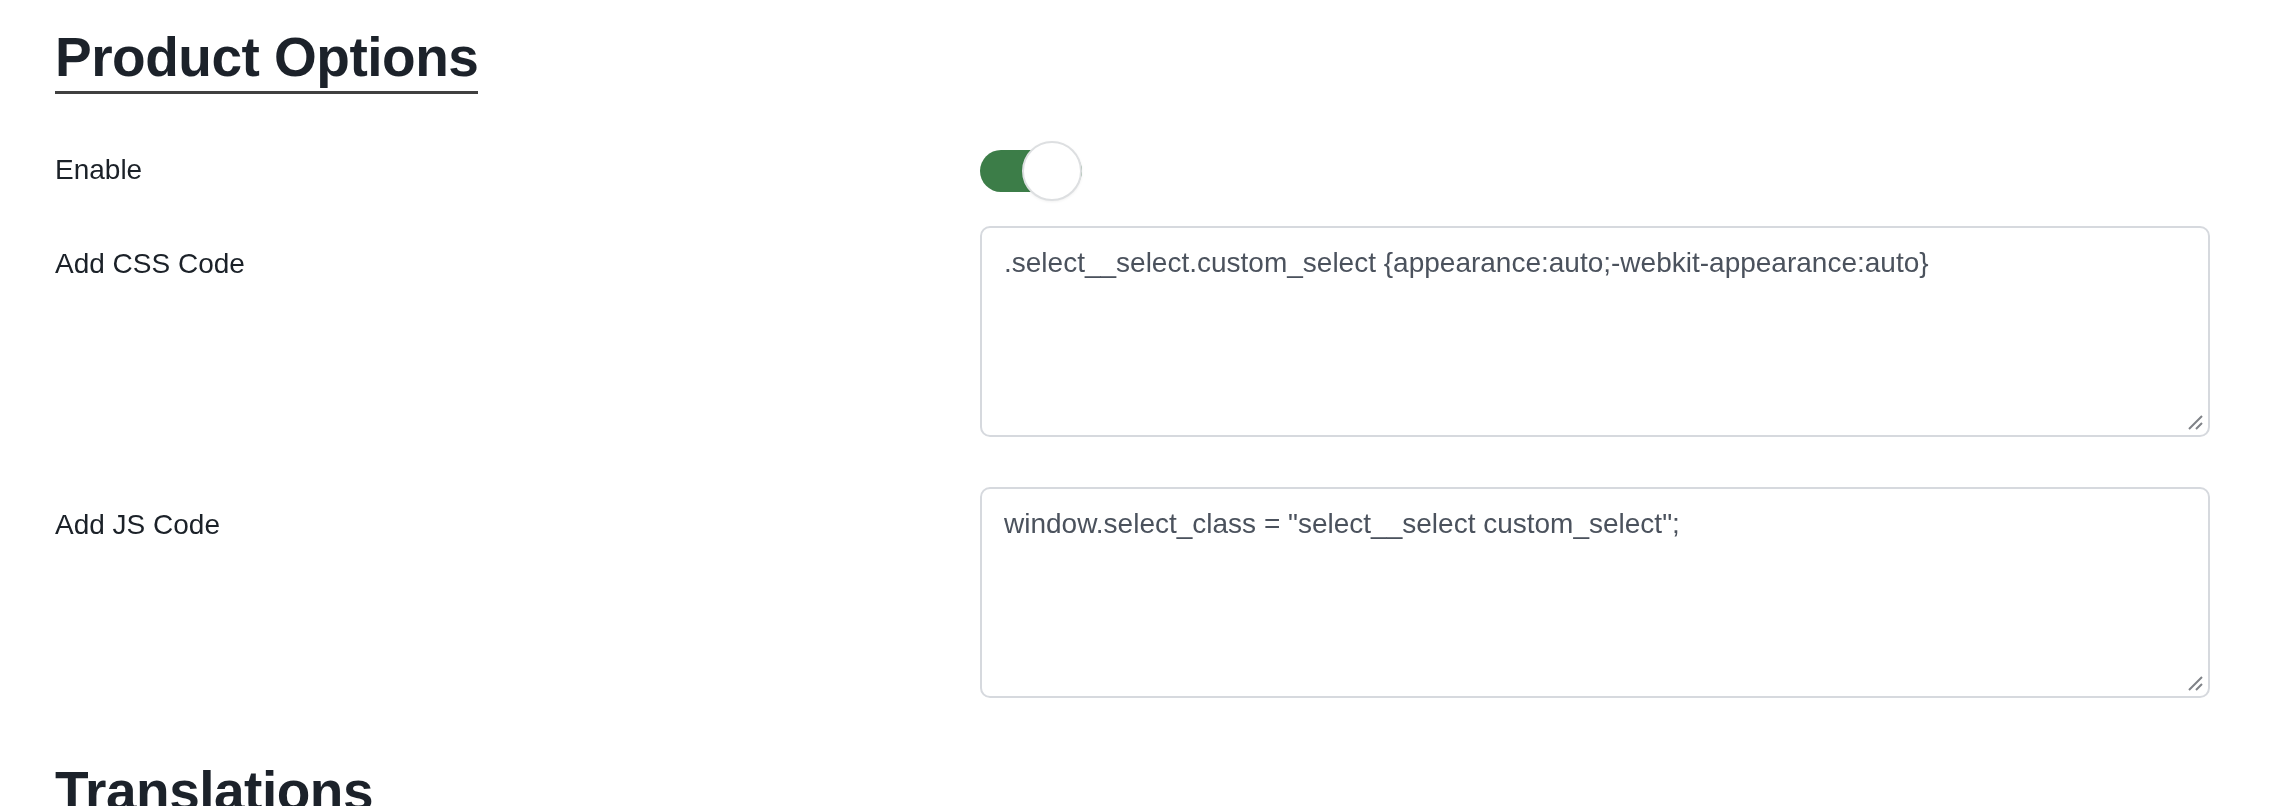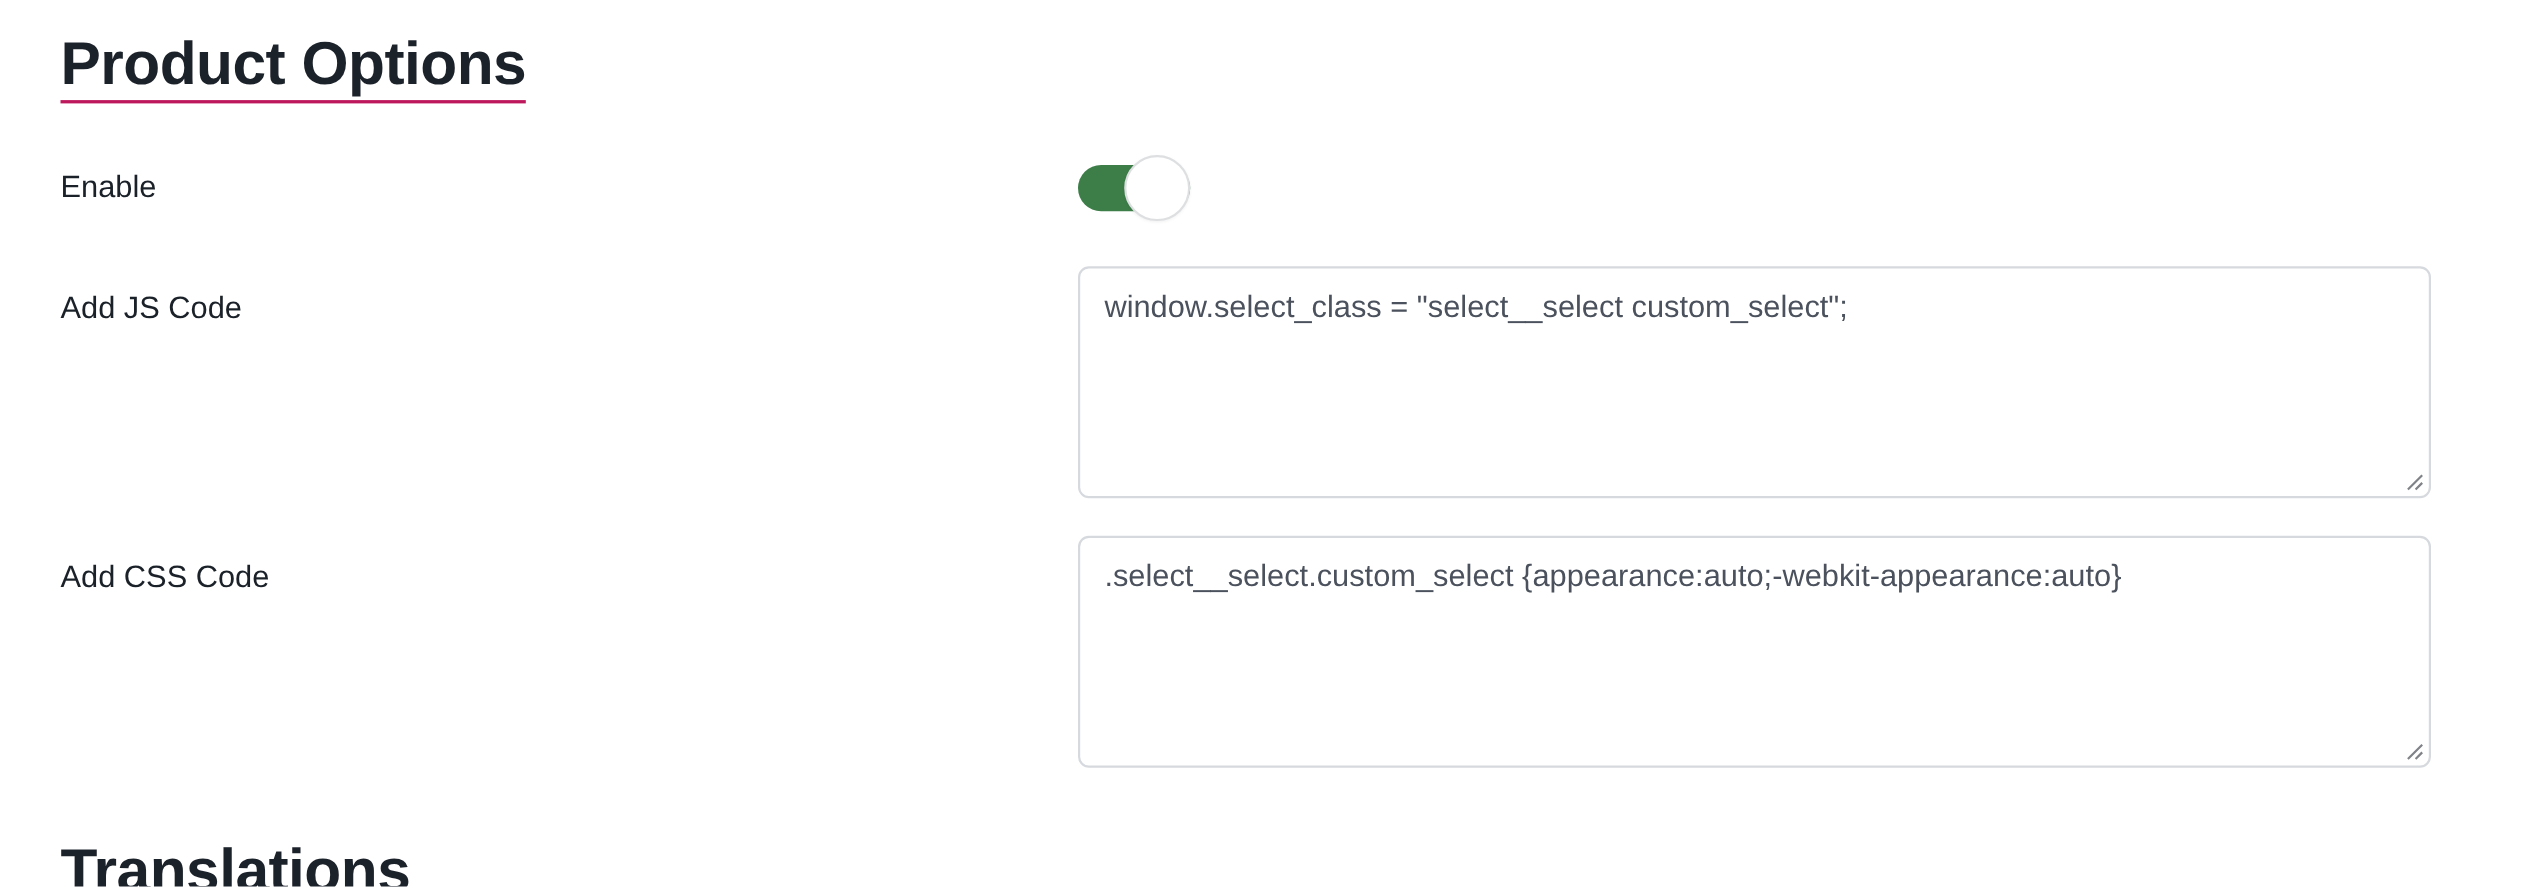--- a/index.html
+++ b/index.html
@@ -22,21 +22,21 @@
   }
   .section-title {
     margin: 4px 0 0 0;
     font-size: 55px;
     font-weight: 700;
     line-height: 1;
     letter-spacing: -0.5px;
     color: #1c222a;
     width: fit-content;
     padding-bottom: 6px;
-    border-bottom: 3px solid #be185d;
+    border-bottom: 3px solid #404040;
   }
   .section-title.translations {
     margin-top: 66px;
   }
   .form-row {
     display: grid;
     grid-template-columns: 888px 1fr;
     align-items: start;
     gap: 37px;
   }
@@ -117,36 +117,36 @@
 
   <div class="form-row row-enable">
     <label class="field-label">Enable</label>
     <div>
       <div class="toggle" role="switch" aria-checked="true">
         <span class="knob"></span>
       </div>
     </div>
   </div>
 
-  <div class="form-row row-js">
-    <label class="field-label pad-top">Add JS Code</label>
+  <div class="form-row row-css">
+    <label class="field-label pad-top">Add CSS Code</label>
     <div class="textarea-wrap">
-      <textarea class="code-input" spellcheck="false" style="">window.select_class = "select__select custom_select";</textarea>
+      <textarea class="code-input" spellcheck="false" style="">.select__select.custom_select {appearance:auto;-webkit-appearance:auto}</textarea>
       <span class="resize-grip">
         <svg width="18" height="18" viewBox="0 0 18 18">
           <path d="M3 16 L16 3 M10 16 L16 10" stroke="#7f8287" stroke-width="2" fill="none"></path>
         </svg>
       </span>
     </div>
   </div>
 
-  <div class="form-row row-css">
-    <label class="field-label pad-top">Add CSS Code</label>
+  <div class="form-row row-js">
+    <label class="field-label pad-top">Add JS Code</label>
     <div class="textarea-wrap">
-      <textarea class="code-input" spellcheck="false" style="">.select__select.custom_select {appearance:auto;-webkit-appearance:auto}</textarea>
+      <textarea class="code-input" spellcheck="false" style="">window.select_class = "select__select custom_select";</textarea>
       <span class="resize-grip">
         <svg width="18" height="18" viewBox="0 0 18 18">
           <path d="M3 16 L16 3 M10 16 L16 10" stroke="#7f8287" stroke-width="2" fill="none"></path>
         </svg>
       </span>
     </div>
   </div>
 
   <h1 class="section-title translations">Translations</h1>
 

